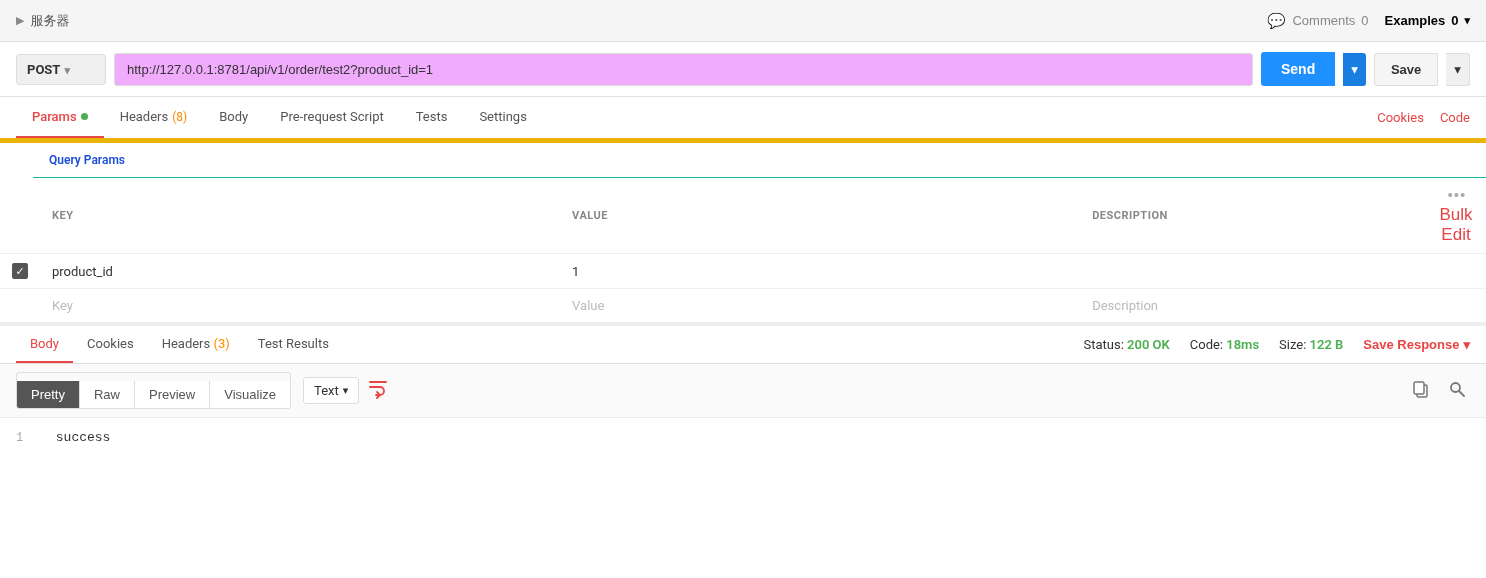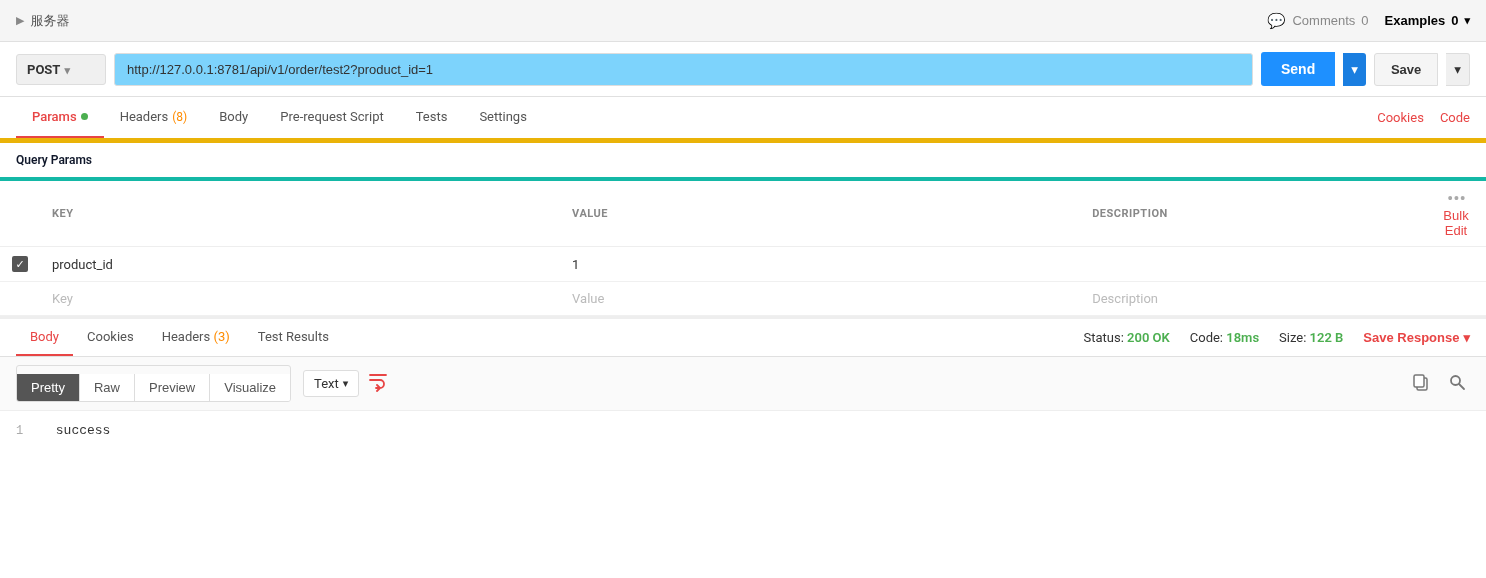--- a/index.html
+++ b/index.html
@@ -75,21 +75,21 @@
       cursor: pointer;
       min-width: 90px;
     }
     .url-input {
       flex: 1;
       border: 1px solid #ddd;
       border-radius: 3px;
       padding: 8px 12px;
       font-size: 13px;
       color: #333;
-      background: #7dd3fc;
+      background: #f0abfc;
     }
     .send-btn {
       display: flex;
       align-items: center;
       background: #1e90ff;
       color: #fff;
       border: none;
       border-radius: 3px 0 0 3px;
       padding: 9px 20px;
       font-size: 14px;
@@ -173,22 +173,23 @@
     }
 
     
     .query-params-section {
       padding: 0;
     }
     .section-header {
       padding: 10px 16px;
       font-size: 12px;
       font-weight: 600;
-      color: #0f172a;
-      border-bottom: 4px solid #14b8a6;
+      color: #1d4ed8;
+      border-bottom: 1px solid #14b8a6;
+      margin-left: 33px;
     }
     .params-table {
       width: 100%;
       border-collapse: collapse;
     }
     .params-table th {
       text-align: left;
       padding: 8px 12px;
       font-size: 11px;
       font-weight: 700;
@@ -213,21 +214,21 @@
     }
     .params-table .col-desc {
       flex: 1;
     }
     .params-table .col-actions {
       width: 60px;
       text-align: right;
     }
     .bulk-edit-btn {
       color: #e84545;
-      font-size: 13px;
+      font-size: 17px;
       font-weight: 500;
       background: none;
       border: none;
       cursor: pointer;
     }
     .three-dots {
       color: #aaa;
       font-size: 16px;
       margin-right: 8px;
     }

